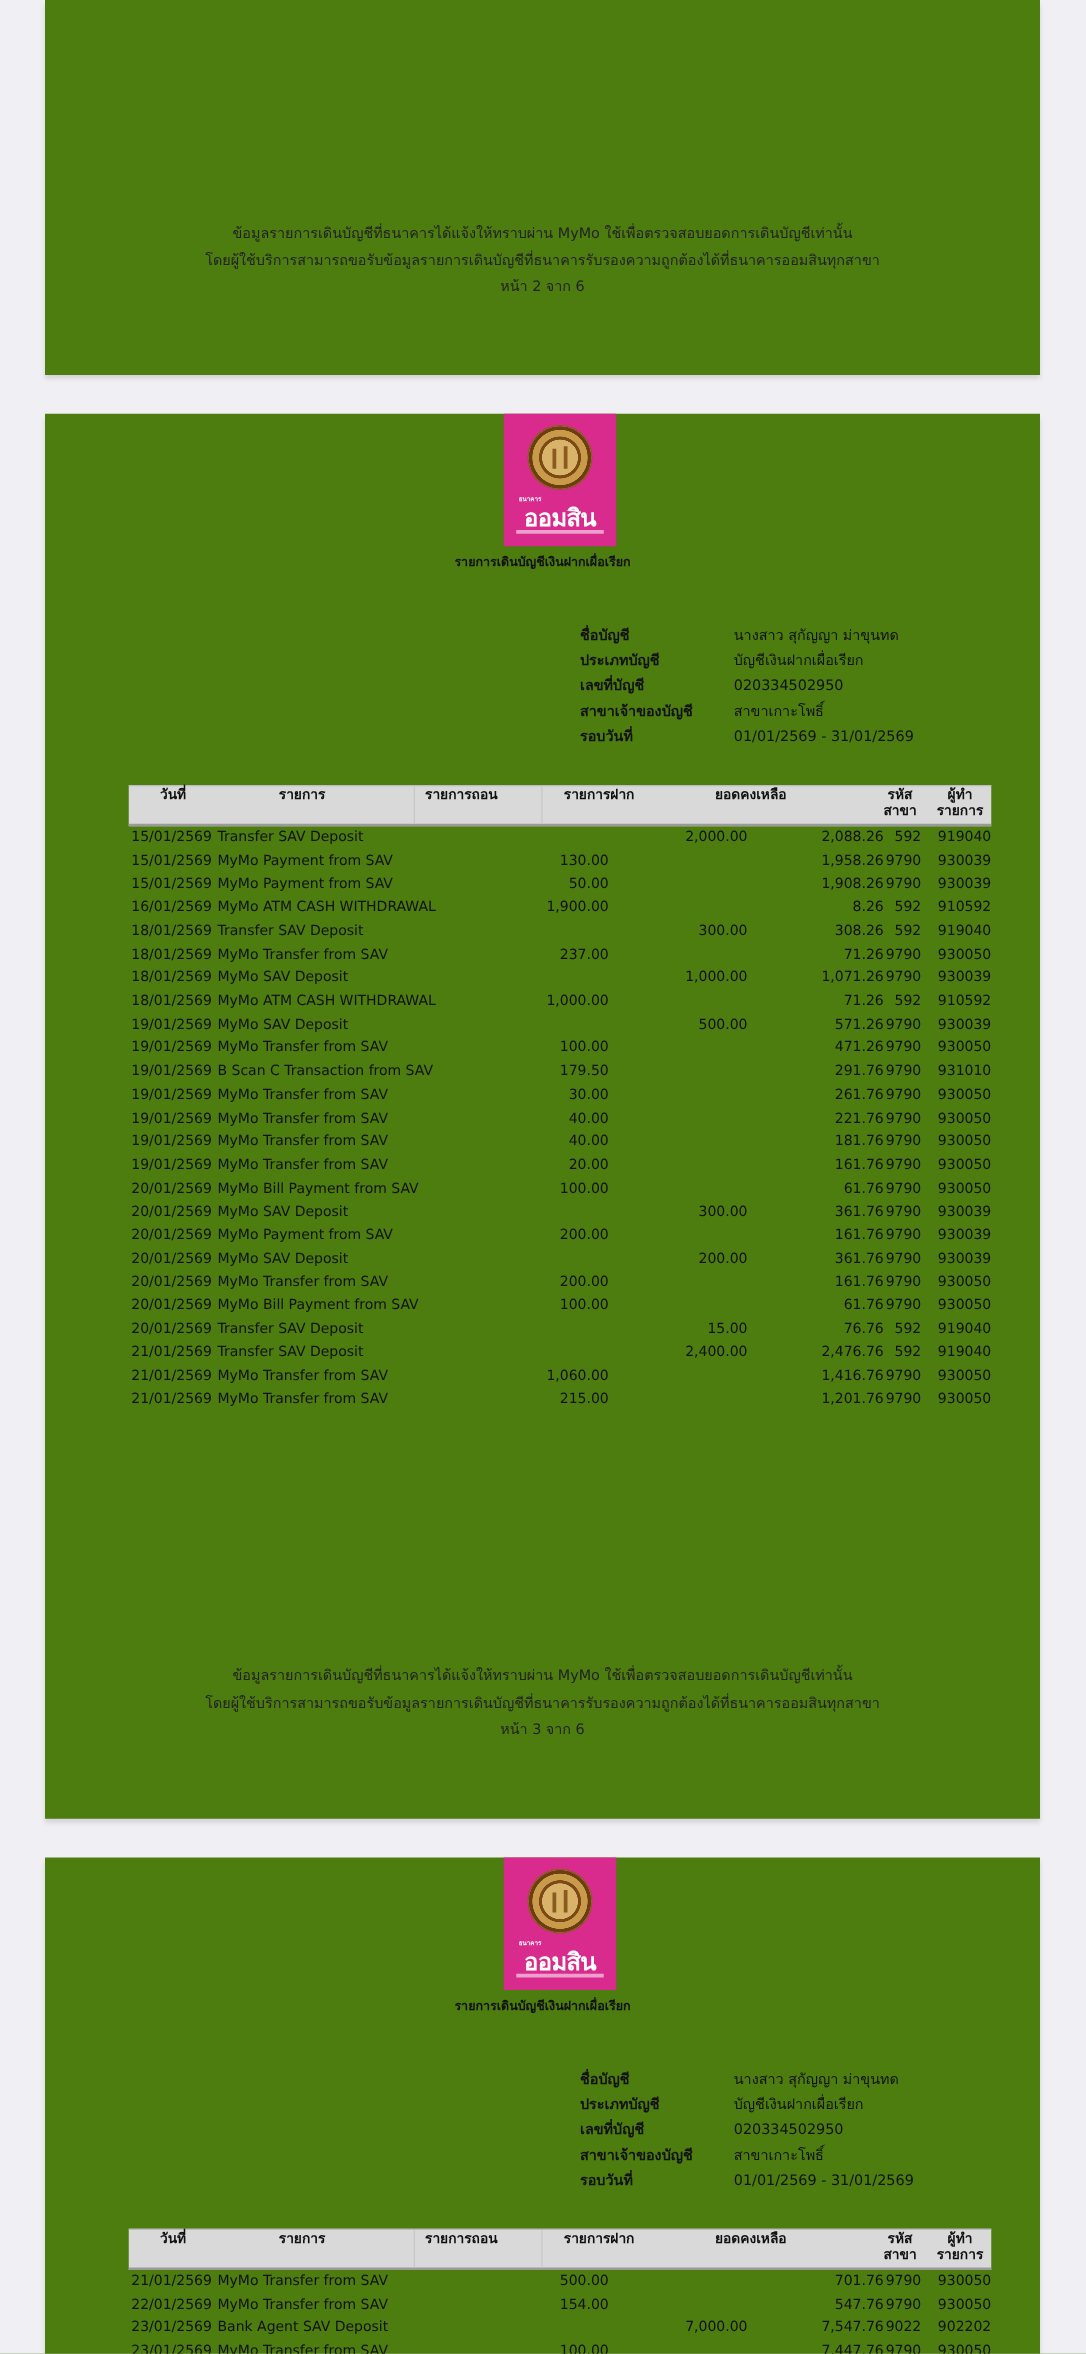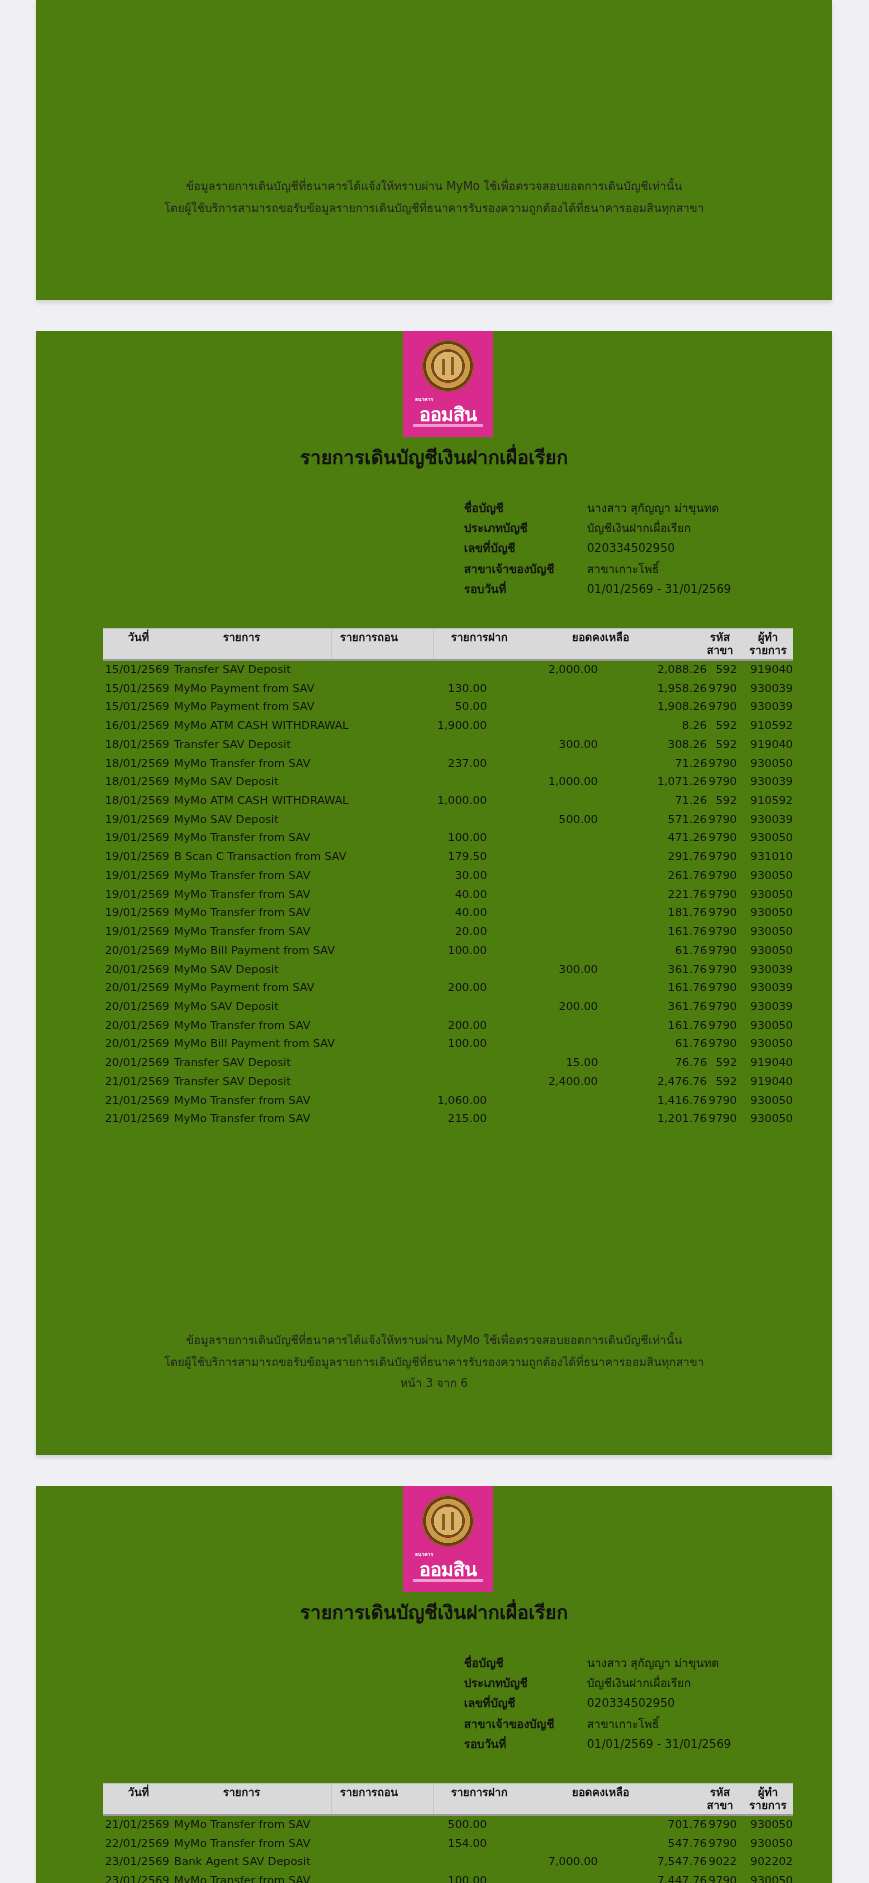--- a/index.html
+++ b/index.html
@@ -38,33 +38,33 @@
     content:""; position:absolute; left:15px; top:12px; width:20px; height:24px;
     background:linear-gradient(#8a5a1e,#8a5a1e) 4px 6px/3px 16px no-repeat,
                linear-gradient(#8a5a1e,#8a5a1e) 13px 4px/3px 18px no-repeat;
   }
   .logo .small { position:absolute; left:12px; top:64px; font-size:5px; color:#fff; font-weight:bold; }
   .logo .brand { position:absolute; left:0; width:90px; top:68px; text-align:center; font-size:19px; color:#fff; font-weight:bold; letter-spacing:-0.5px; }
   .logo .sub { position:absolute; left:10px; width:70px; top:93px; height:3px; background:rgba(255,255,255,0.55); }
 
   .doc-title {
     position:absolute; top:111px; left:0; width:796px; text-align:center;
-    font-size:19px; font-weight:bold; color:#111;
+    font-size:10px; font-weight:bold; color:#111;
   }
 
   .info { position:absolute; left:428px; top:167px; font-size:11.5px; }
   .info-row { height:20.2px; line-height:20.2px; position:relative; width:360px; }
   .info-label { position:absolute; left:0; font-weight:bold; }
   .info-value { position:absolute; left:123px; }
 
   .tbl { position:absolute; left:67px; width:690px; font-size:11.2px; }
   .thead {
     position:relative; height:30px; background:#d9d9d9;
     border-top:1px solid #bdbdbd; border-bottom:2px solid #9a9a9a;
-    font-weight:bold; font-size:11px;
+    font-weight:bold; font-size:11px;font-family:Liberation Mono, monospace;
   }
   .th { position:absolute; top:2px; line-height:13px; }
   .th.two { text-align:center; }
   .row { position:relative; height:18.72px; line-height:18.72px; white-space:nowrap; }
   .c { position:absolute; top:0; }
   .c-date { left:2px; }
   .c-desc { left:71px; }
   .c-wd { right:306px; text-align:right; }
   .c-dp { right:195px; text-align:right; }
   .c-bal { right:86px; text-align:right; }
@@ -75,20 +75,21 @@
   .page3 .logo { top:0; }
   .vsep { position:absolute; top:0; width:1px; height:30px; background:#c7c7c7; }
 </style>
 </head>
 <body>
 
 <div class="page page1">
   <div class="footer">
     <div>ข้อมูลรายการเดินบัญชีที่ธนาคารได้แจ้งให้ทราบผ่าน MyMo ใช้เพื่อตรวจสอบยอดการเดินบัญชีเท่านั้น</div>
     <div>โดยผู้ใช้บริการสามารถขอรับข้อมูลรายการเดินบัญชีที่ธนาคารรับรองความถูกต้องได้ที่ธนาคารออมสินทุกสาขา</div>
+    <div>หน้า 2 จาก 6</div>
   </div>
 </div>
 
 <div class="page page2">
   <div class="logo">
     <div class="seal"></div>
     <div class="small">ธนาคาร</div>
     <div class="brand">ออมสิน</div>
     <div class="sub"></div>
   </div>

